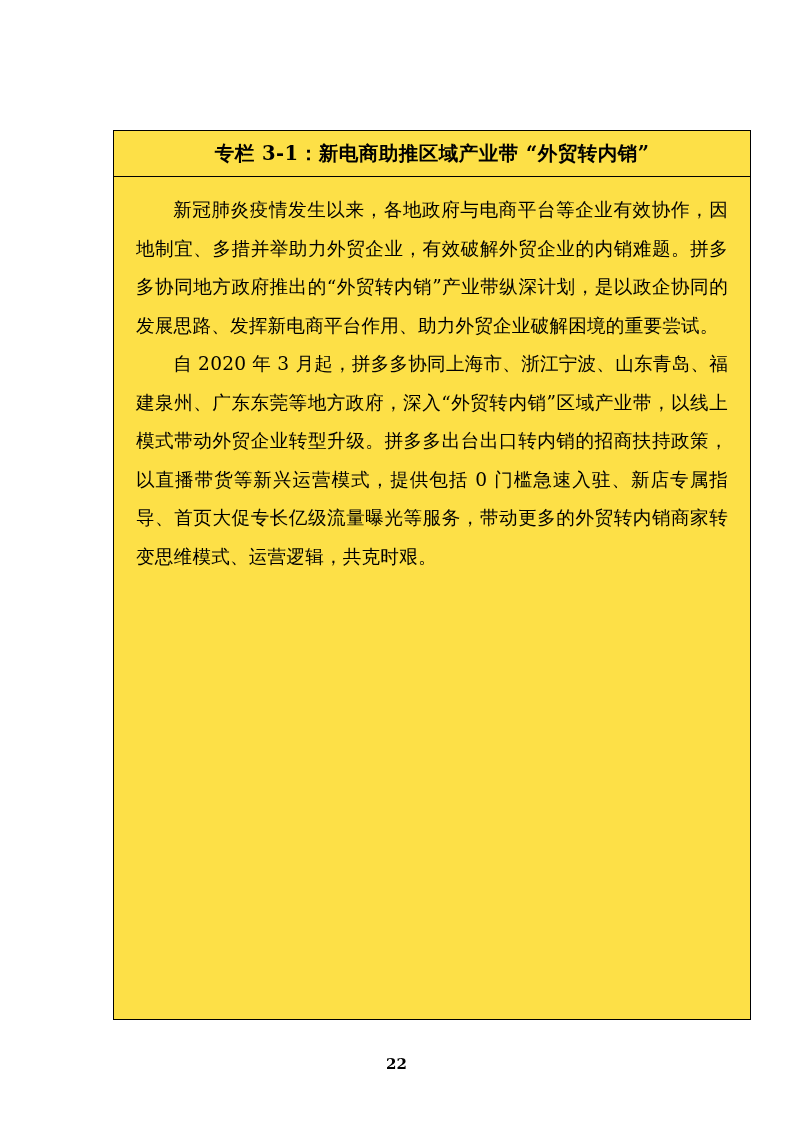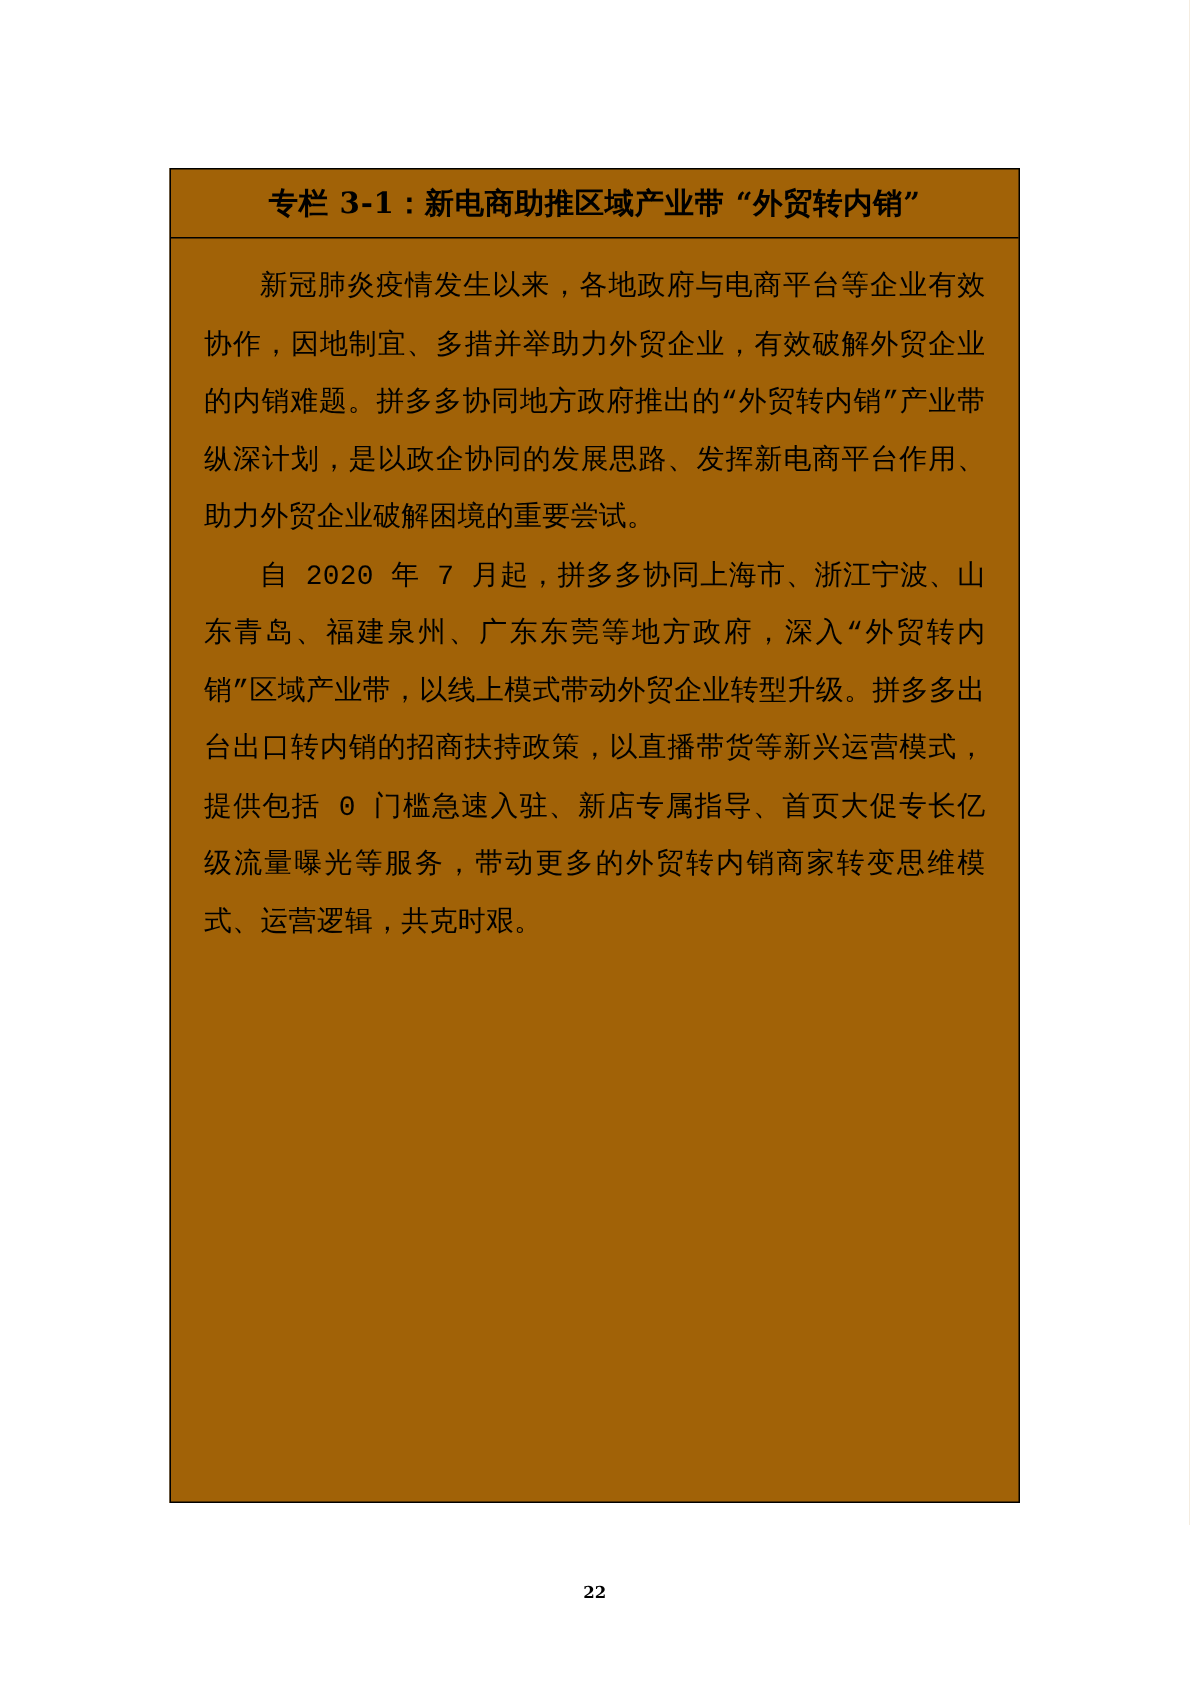--- a/index.html
+++ b/index.html
@@ -19,26 +19,26 @@
     position: absolute;
     left: 0;
     top: 0;
     width: 793px;
     height: 1122px;
     background: #ffffff;
   }
   .box {
     position: absolute;
     left: 113px;
-    top: 112px;
-    width: 567px;
+    top: 130px;
+    width: 638px;
     height: 890px;
     border: 1.5px solid #000000;
     box-sizing: border-box;
-    background: #a16207;
+    background: #fde047;
   }
   .box-title {
     position: absolute;
     left: 0;
     top: 0;
     width: 100%;
     box-sizing: border-box;
     height: 46px;
     line-height: 46px;
     text-align: center;
@@ -59,41 +59,40 @@
     padding: 14px 22px 0 22px;
   }
   .para {
     font-size: 18.6px;
     line-height: 38.5px;
     text-align: justify;
     text-justify: inter-ideograph;
     text-indent: 2em;
     margin: 0 0 0 0;
     letter-spacing: 0.2px;
-    font-family: Liberation Mono, monospace;
   }
   .page-number {
     position: absolute;
     left: 0;
     top: 1055px;
     width: 793px;
     text-align: center;
-    font-size: 11px;
+    font-size: 15px;
     font-weight: bold;
     font-family: "DejaVu Serif", "Liberation Serif", serif;
   }
 </style>
 </head>
 <body>
 
 <div class="page">
 
   <div class="box">
     <div class="box-title">专栏 3-1：新电商助推区域产业带 “外贸转内销”</div>
     <div class="box-body">
       <p class="para">新冠肺炎疫情发生以来，各地政府与电商平台等企业有效协作，因地制宜、多措并举助力外贸企业，有效破解外贸企业的内销难题。拼多多协同地方政府推出的“外贸转内销”产业带纵深计划，是以政企协同的发展思路、发挥新电商平台作用、助力外贸企业破解困境的重要尝试。</p>
-      <p class="para">自 2020 年 7 月起，拼多多协同上海市、浙江宁波、山东青岛、福建泉州、广东东莞等地方政府，深入“外贸转内销”区域产业带，以线上模式带动外贸企业转型升级。拼多多出台出口转内销的招商扶持政策，以直播带货等新兴运营模式，提供包括 0 门槛急速入驻、新店专属指导、首页大促专长亿级流量曝光等服务，带动更多的外贸转内销商家转变思维模式、运营逻辑，共克时艰。</p>
+      <p class="para">自 2020 年 3 月起，拼多多协同上海市、浙江宁波、山东青岛、福建泉州、广东东莞等地方政府，深入“外贸转内销”区域产业带，以线上模式带动外贸企业转型升级。拼多多出台出口转内销的招商扶持政策，以直播带货等新兴运营模式，提供包括 0 门槛急速入驻、新店专属指导、首页大促专长亿级流量曝光等服务，带动更多的外贸转内销商家转变思维模式、运营逻辑，共克时艰。</p>
     </div>
   </div>
 
   <div class="page-number">22</div>
 
 </div>
 
 </body></html>

